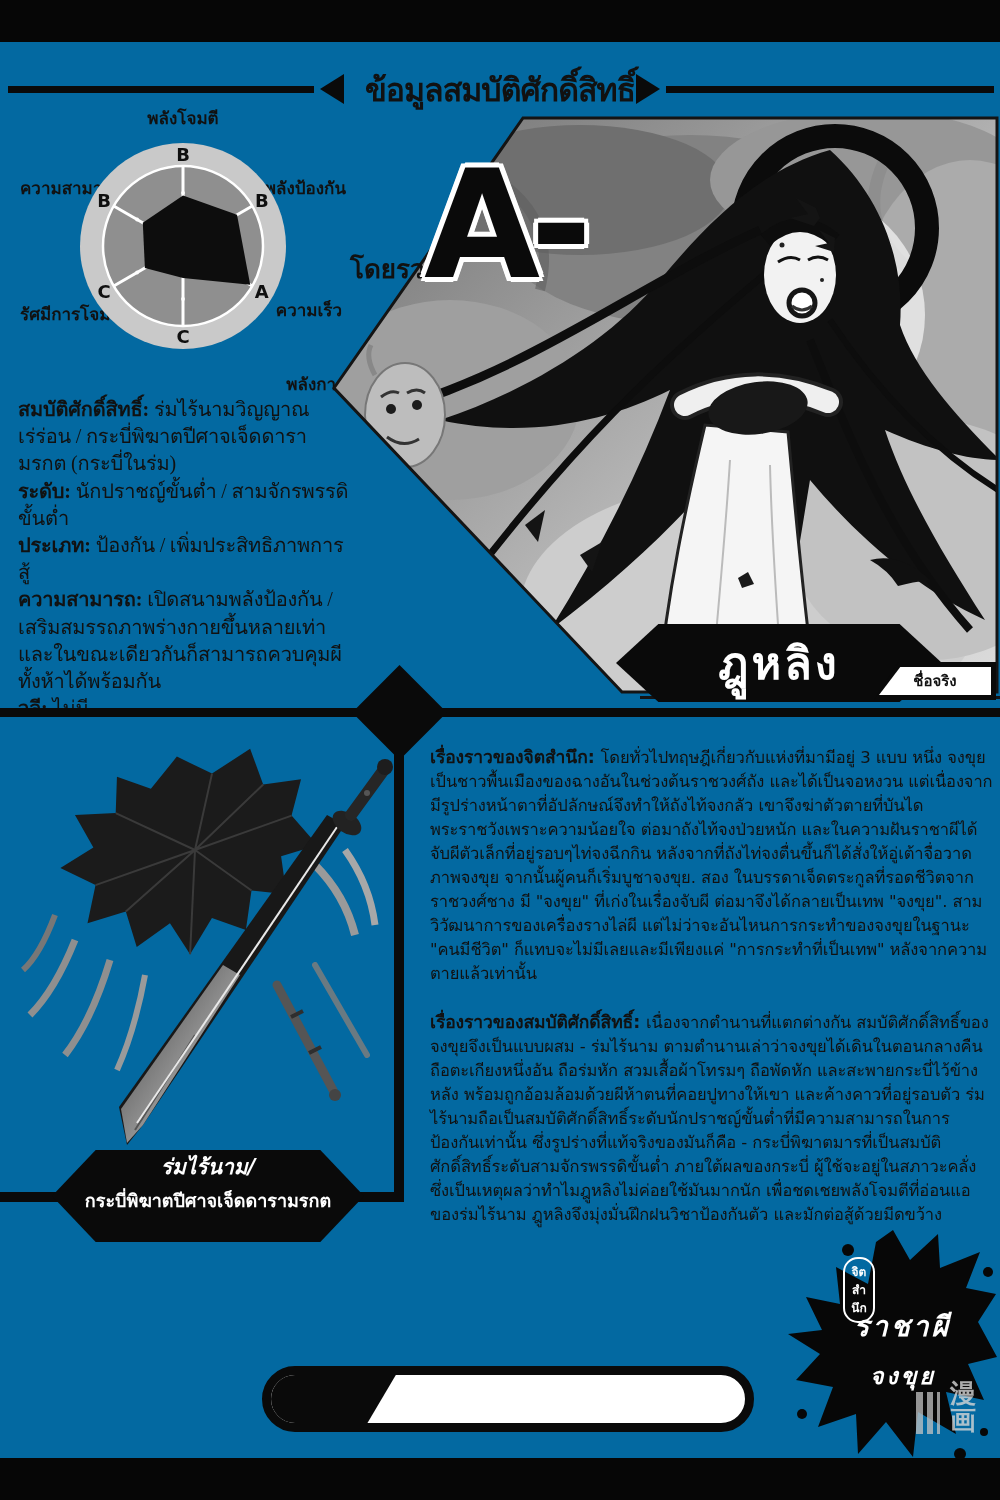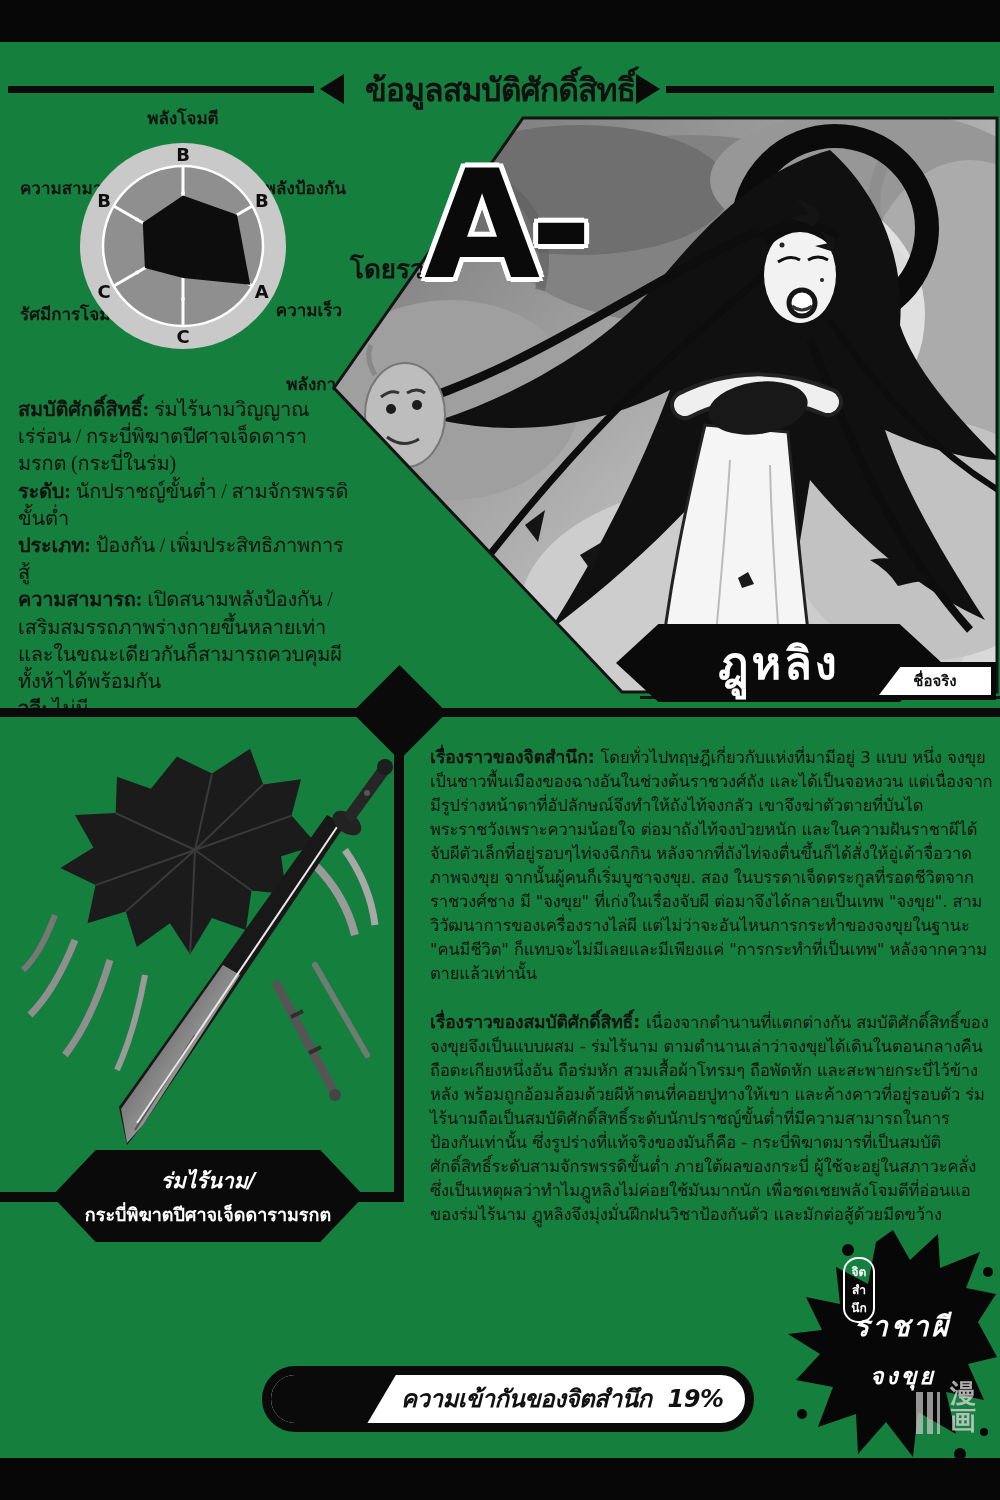--- a/index.html
+++ b/index.html
@@ -1,16 +1,16 @@
 <!DOCTYPE html>
 <html><head>
 <meta charset="utf-8">
 <style>
   html,body{margin:0;padding:0;background:#e9e9e9;}
-  #page{position:relative;width:1000px;height:1500px;background:#15803d;overflow:hidden;
+  #page{position:relative;width:1000px;height:1500px;background:#0369a1;overflow:hidden;
         font-family:"DejaVu Sans","Liberation Sans",sans-serif;color:#111;}
   .abs{position:absolute;}
   
   .top-bar{left:0;top:0;width:1000px;height:42px;background:#060606;}
   .bottom-bar{left:0;top:1458px;width:1000px;height:42px;background:#060606;}
   
   .rule{top:86px;height:7px;background:#0a0a0a;}
   .rule.l{left:8px;width:306px;}
   .rule.r{left:666px;width:328px;}
   .arr{top:74px;width:0;height:0;border-top:15px solid transparent;border-bottom:15px solid transparent;}
@@ -48,21 +48,21 @@
   .info-row b{margin-right:5px;}
   
   .div-bar{left:0;top:708px;width:1000px;height:9px;background:#0a0a0a;}
   .div-diamond{left:366px;top:679px;width:67px;height:67px;background:#0a0a0a;transform:rotate(45deg);}
   .div-vert{left:394px;top:713px;width:10px;height:489px;background:#0a0a0a;}
   .div-horiz2{left:0;top:1192px;width:404px;height:10px;background:#0a0a0a;}
   
   #weapon-svg{left:15px;top:735px;}
   .weapon-banner{left:52px;top:1150px;width:312px;height:92px;background:#0a0a0a;z-index:6;
     clip-path:polygon(0 50%,14% 0,86% 0,100% 50%,86% 100%,14% 100%);
-    display:flex;flex-direction:column;align-items:center;justify-content:center;gap:3px;color:#fff;}
+    display:flex;flex-direction:column;align-items:center;justify-content:flex-start;gap:3px;color:#fff;}
   .weapon-banner .l1{font-size:21px;font-weight:900;font-style:italic;}
   .weapon-banner .l2{font-size:18px;font-weight:900;}
   
   .stories{left:430px;top:745px;width:565px;font-size:16.5px;line-height:1.45;letter-spacing:-0.1px;text-align:left;}
   .stories p{margin:0 0 24px 0;overflow-wrap:break-word;}
   .stories b{font-size:17.5px;margin-right:6px;}
   
   .pill{left:262px;top:1366px;width:492px;height:66px;box-sizing:border-box;border:9px solid #0a0a0a;
     border-radius:36px;background:#fff;overflow:hidden;z-index:2;}
   .pill-left{position:absolute;left:-2px;top:-2px;bottom:-2px;width:128px;background:#0a0a0a;
@@ -258,23 +258,20 @@
     <p>
       <b>เรื่องราวของจิตสำนึก:</b><span>โดยทั่วไปทฤษฎีเกี่ยวกับแห่งที่มามีอยู่ 3 แบบ หนึ่ง จงขุยเป็นชาวพื้นเมืองของฉางอันในช่วงต้นราชวงศ์ถัง และได้เป็นจอหงวน แต่เนื่องจากมีรูปร่างหน้าตาที่อัปลักษณ์จึงทำให้ถังไท้จงกลัว เขาจึงฆ่าตัวตายที่บันไดพระราชวังเพราะความน้อยใจ ต่อมาถังไท้จงป่วยหนัก และในความฝันราชาผีได้จับผีตัวเล็กที่อยู่รอบๆไท่จงฉีกกิน หลังจากที่ถังไท่จงตื่นขึ้นก็ได้สั่งให้อู่เต้าจื่อวาดภาพจงขุย จากนั้นผู้คนก็เริ่มบูชาจงขุย. สอง ในบรรดาเจ็ดตระกูลที่รอดชีวิตจากราชวงศ์ชาง มี "จงขุย" ที่เก่งในเรื่องจับผี ต่อมาจึงได้กลายเป็นเทพ "จงขุย". สาม วิวัฒนาการของเครื่องรางไล่ผี แต่ไม่ว่าจะอันไหนการกระทำของจงขุยในฐานะ "คนมีชีวิต" ก็แทบจะไม่มีเลยและมีเพียงแค่ "การกระทำที่เป็นเทพ" หลังจากความตายแล้วเท่านั้น</span>
     </p>
     <p>
       <b>เรื่องราวของสมบัติศักดิ์สิทธิ์:</b><span>เนื่องจากตำนานที่แตกต่างกัน สมบัติศักดิ์สิทธิ์ของจงขุยจึงเป็นแบบผสม - ร่มไร้นาม ตามตำนานเล่าว่าจงขุยได้เดินในตอนกลางคืน ถือตะเกียงหนึ่งอัน ถือร่มหัก สวมเสื้อผ้าโทรมๆ ถือพัดหัก และสะพายกระบี่ไว้ข้างหลัง พร้อมถูกอ้อมล้อมด้วยผีห้าตนที่คอยปูทางให้เขา และค้างคาวที่อยู่รอบตัว ร่มไร้นามถือเป็นสมบัติศักดิ์สิทธิ์ระดับนักปราชญ์ขั้นต่ำที่มีความสามารถในการป้องกันเท่านั้น ซึ่งรูปร่างที่แท้จริงของมันก็คือ - กระบี่พิฆาตมารที่เป็นสมบัติศักดิ์สิทธิ์ระดับสามจักรพรรดิขั้นต่ำ ภายใต้ผลของกระบี่ ผู้ใช้จะอยู่ในสภาวะคลั่ง ซึ่งเป็นเหตุผลว่าทำไมฎูหลิงไม่ค่อยใช้มันมากนัก เพื่อชดเชยพลังโจมตีที่อ่อนแอของร่มไร้นาม ฎูหลิงจึงมุ่งมั่นฝึกฝนวิชาป้องกันตัว และมักต่อสู้ด้วยมีดขว้าง</span>
     </p>
   </div>
 
   <div class="abs pill">
     <div class="pill-left"></div>
-    <div class="pill-text">
-      <span>ความเข้ากันของจิตสำนึก</span><span class="val">19%</span>
-    </div>
   </div>
 
   <svg id="splat-svg" class="abs" width="212" height="252" viewBox="0 0 212 252">
     <path fill="#070707" d="M105,8 L122,38 L150,12 L152,46 L192,30 L178,66 L208,72 L190,100 L209,135 L180,142 L196,178 L158,170 L168,212 L130,190 L125,235 L98,200 L70,232 L68,192 L30,205 L45,165 L8,158 L32,132 L0,112 L34,108 L18,75 L52,82 L48,45 L80,62 L88,20 Z"></path>
     <circle cx="60" cy="28" r="6" fill="#070707"></circle>
       <circle cx="200" cy="50" r="5" fill="#070707"></circle>
     <circle cx="14" cy="192" r="5" fill="#070707"></circle>
       <circle cx="172" cy="232" r="6" fill="#070707"></circle>
     <circle cx="196" cy="210" r="4" fill="#070707"></circle>
   </svg>

